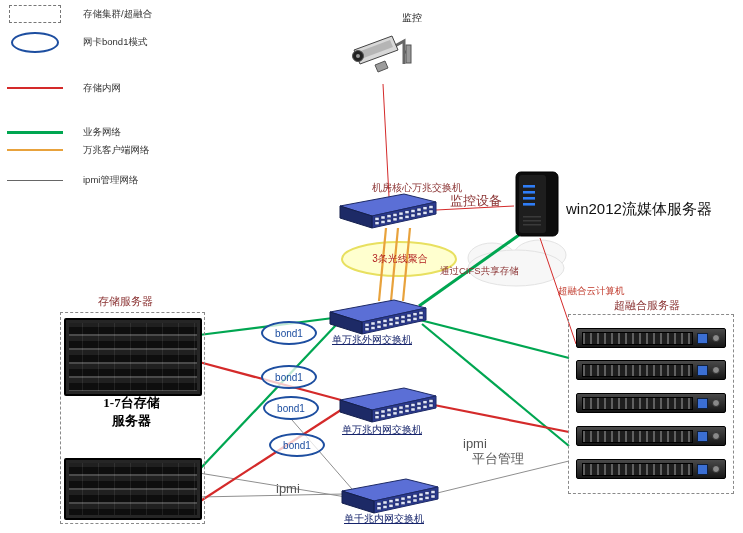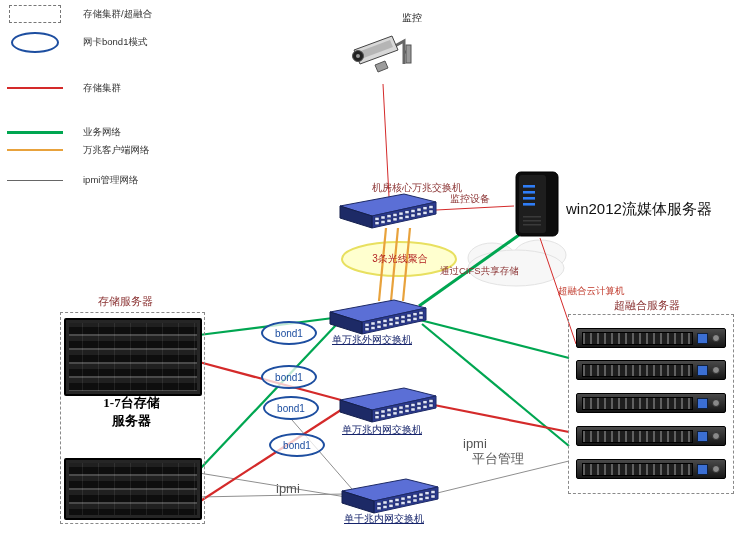--- a/index.html
+++ b/index.html
@@ -139,21 +139,21 @@
     <div class="legend-row" style="top:32px">
       <span class="legend-icon">
           <span class="lg-ellipse"></span>
         </span>
       <span class="legend-label">网卡bond1模式</span>
     </div>
     <div class="legend-row" style="top:78px">
       <span class="legend-icon">
           <span class="lg-line lg-red"></span>
         </span>
-      <span class="legend-label">存储集群</span>
+      <span class="legend-label">存储内网</span>
     </div>
     <div class="legend-row" style="top:122px">
       <span class="legend-icon">
           <span class="lg-line lg-green"></span>
         </span>
       <span class="legend-label">业务网络</span>
     </div>
     <div class="legend-row" style="top:140px">
       <span class="legend-icon">
           <span class="lg-line lg-orange"></span>
@@ -180,21 +180,21 @@
     </svg>
   </div>
   <div class="lbl lbl-dark" style="left:402px;top:12px">监控</div>
 
   <div class="lbl lbl-maroon" style="left:372px;top:182px">机房核心万兆交换机</div>
   <div class="node" style="left:338px;top:192px">
     <svg width="100" height="38" viewBox="0 0 100 38">
         <use href="#sym-switch"></use>
       </svg>
   </div>
-  <div class="lbl lbl-maroon" style="left:450px;top:193px;font-size:10px">监控设备</div>
+  <div class="lbl lbl-maroon" style="left:450px;top:193px;font-size:13px">监控设备</div>
 
   <div class="node" style="left:512px;top:170px">
     <svg width="50" height="68" viewBox="0 0 50 68">
       <rect x="4" y="2" width="42" height="64" rx="5" fill="#0d0d0d" stroke="#000"></rect>
       <rect x="7" y="5" width="27" height="58" rx="3" fill="#1e1e1e"></rect>
       <g fill="#2f7df6">
         <rect x="11" y="15" width="12" height="2.6"></rect>
           <rect x="11" y="21" width="12" height="2.6"></rect>
         <rect x="11" y="27" width="12" height="2.6"></rect>
           <rect x="11" y="33" width="12" height="2.6"></rect>

